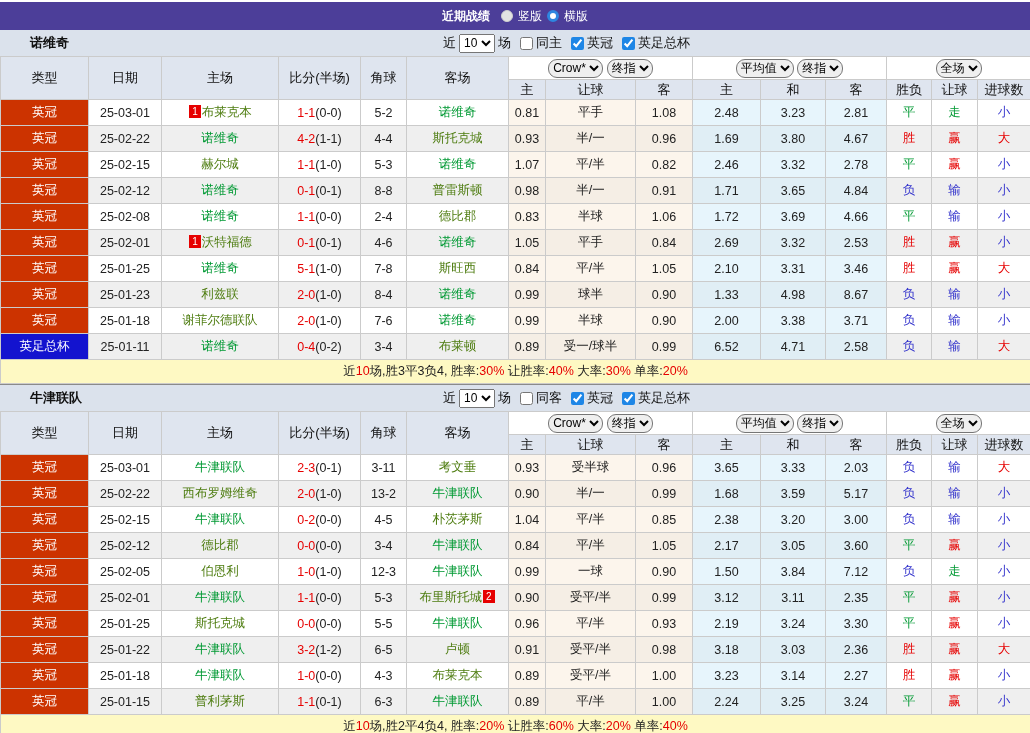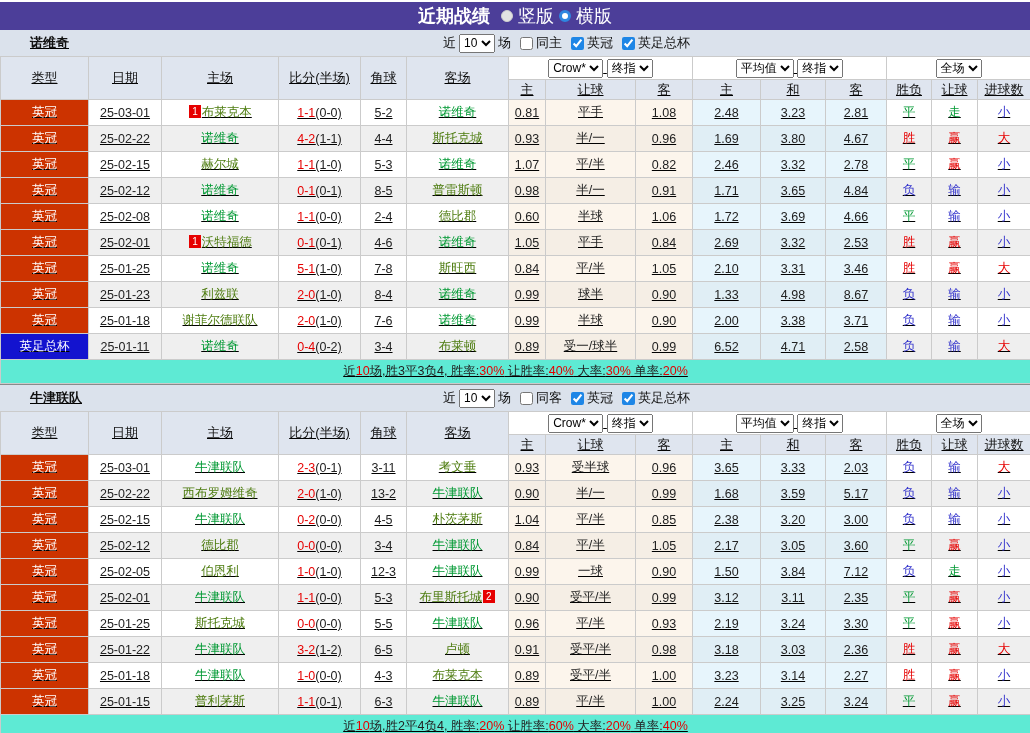--- a/index.html
+++ b/index.html
@@ -1,51 +1,51 @@
 <!DOCTYPE html>
 <html><head>
 <meta charset="utf-8">
 <style>
   * { box-sizing: border-box; }
   body { margin:0; width:1030px; background:#fff; font-family:"Liberation Sans","DejaVu Sans",sans-serif; }
-  .titlebar { margin-top:2px; background:#4C3E99; color:#fff; height:28px; display:flex; align-items:center; justify-content:center; gap:5px; font-size:18px; }
+  .titlebar { margin-top:2px; background:#4C3E99; color:#fff; height:28px; display:flex; align-items:center; justify-content:center; gap:5px; font-size:12px; }
   .titlebar .title { font-weight:bold; margin-right:6px; }
   .radio { display:inline-block; border-radius:50%; }
   .radio-filled { width:12px; height:12px; background:#E3E3E3; border:1px solid #CFCFCF; }
   .radio-ring { width:12px; height:12px; background:#fff; border:3px solid #2E86E0; }
 
   .teambar { background:#DBE2EC; height:26px; display:flex; align-items:center; font-size:13px; color:#111; position:relative; }
   .team-title { font-weight:bold; margin-left:30px; }
   .filterbox { position:absolute; left:443px; display:flex; align-items:center; gap:3px; }
   .filterbox select { font-size:12px; height:19px; }
   .filterbox input[type=checkbox] { width:13px; height:13px; accent-color:#1E86E6; margin:0 0 0 6px; }
 
   table { border-collapse:collapse; table-layout:fixed; width:1030px; font-size:12.5px; }
-  .section { border-bottom:1px solid #8A8A8A;text-decoration:underline; }
+  .section { border-bottom:1px solid #8A8A8A; }
   th, td { border:1px solid #CBCBCB; text-align:center; padding:0 1px; overflow:hidden; white-space:nowrap; }
   thead th { background:#DFE5EF; font-weight:normal; color:#111; font-size:13px; }
   thead tr.grouprow th.group { background:#FFFFFF; }
   thead tr.grouprow th { height:23px; }
   thead tr.subrow th { height:20px; }
-  thead select { font-size:12px; height:19px; }
+  thead select { font-size:12px; height:19px;border-radius:9px; }
   tbody td { height:26px; color:#222; }
   tbody tr:nth-child(even) { background:#EFEFEF; }
   td.tint-crow { background:rgba(250,236,220,0.55); }
   td.tint-avg  { background:rgba(212,236,250,0.55);margin-top:44px; }
   .badge-league { background:#CC3300; color:#fff; }
   .badge-cup { background:#1313CF; color:#fff; }
   .team-name { color:#4d7c0f; }
   .team-self { color:#009933; }
   .num-badge { display:inline-block; background:#E60000; color:#fff; font-size:10px; line-height:13px; padding:0 3px; margin:0 1px; vertical-align:1px; }
   .score-ft { color:#E60000; }
   .score-ht { color:#222; }
   .c-red { color:#E60000; }
   .c-green { color:#009933; }
   .c-blue { color:#3333CC; }
-  tfoot td.summary { height:24px; font-size:12.5px; color:#222; background:#5eead4; border-left:1px solid #CBCBCB; }
+  tfoot td.summary { height:24px; font-size:12.5px; color:#222; background:#fef9c3; border-left:1px solid #CBCBCB; }
 </style>
 </head>
 <body>
 
 <div class="titlebar">
   <span class="title">近期战绩</span>
   <span class="radio radio-filled"></span>
   <span>竖版</span>
   <span class="radio radio-ring"></span>
   <span>横版</span>
@@ -166,40 +166,40 @@
     <td class="tint-avg">2.78</td>
     <td class="c-green">平</td>
     <td class="c-red">赢</td>
     <td class="c-blue">小</td>
   </tr>
         <tr>
     <td class="badge-league">英冠</td>
     <td>25-02-12</td>
     <td><span class="team-name team-self">诺维奇</span></td>
     <td><span class="score-ft">0-1</span><span class="score-ht">(0-1)</span></td>
-    <td>8-5</td>
+    <td>8-8</td>
     <td><span class="team-name">普雷斯顿</span></td>
     <td class="tint-crow">0.98</td>
     <td class="tint-crow">半/一</td>
     <td class="tint-crow">0.91</td>
     <td class="tint-avg">1.71</td>
     <td class="tint-avg">3.65</td>
     <td class="tint-avg">4.84</td>
     <td class="c-blue">负</td>
     <td class="c-blue">输</td>
     <td class="c-blue">小</td>
   </tr>
         <tr>
     <td class="badge-league">英冠</td>
     <td>25-02-08</td>
     <td><span class="team-name team-self">诺维奇</span></td>
     <td><span class="score-ft">1-1</span><span class="score-ht">(0-0)</span></td>
     <td>2-4</td>
     <td><span class="team-name">德比郡</span></td>
-    <td class="tint-crow">0.60</td>
+    <td class="tint-crow">0.83</td>
     <td class="tint-crow">半球</td>
     <td class="tint-crow">1.06</td>
     <td class="tint-avg">1.72</td>
     <td class="tint-avg">3.69</td>
     <td class="tint-avg">4.66</td>
     <td class="c-green">平</td>
     <td class="c-blue">输</td>
     <td class="c-blue">小</td>
   </tr>
         <tr>

